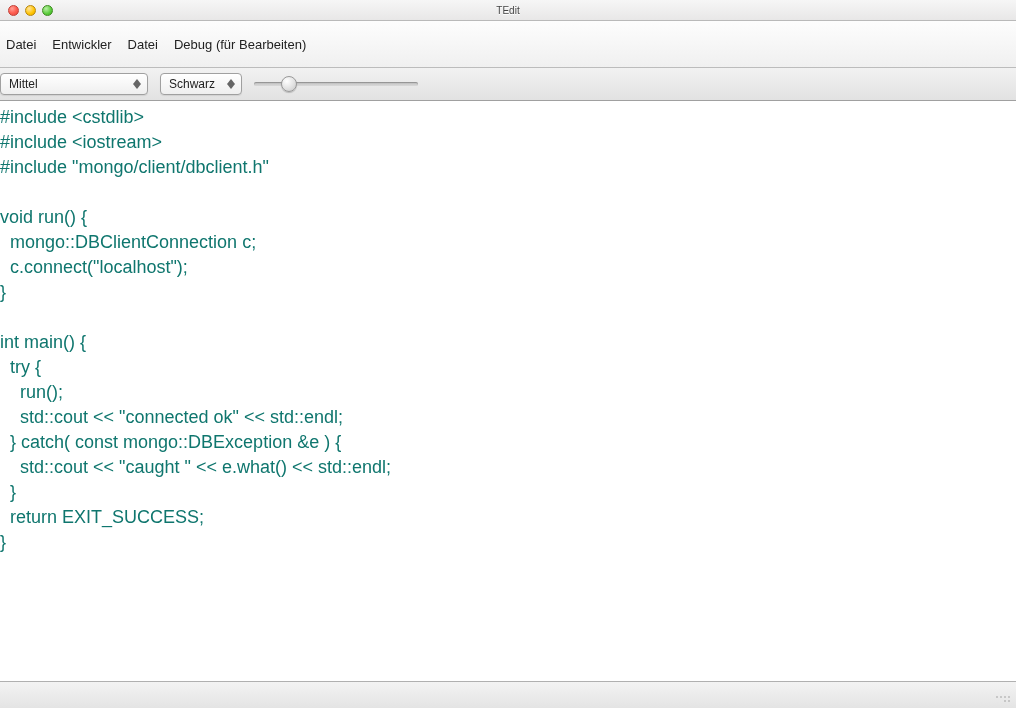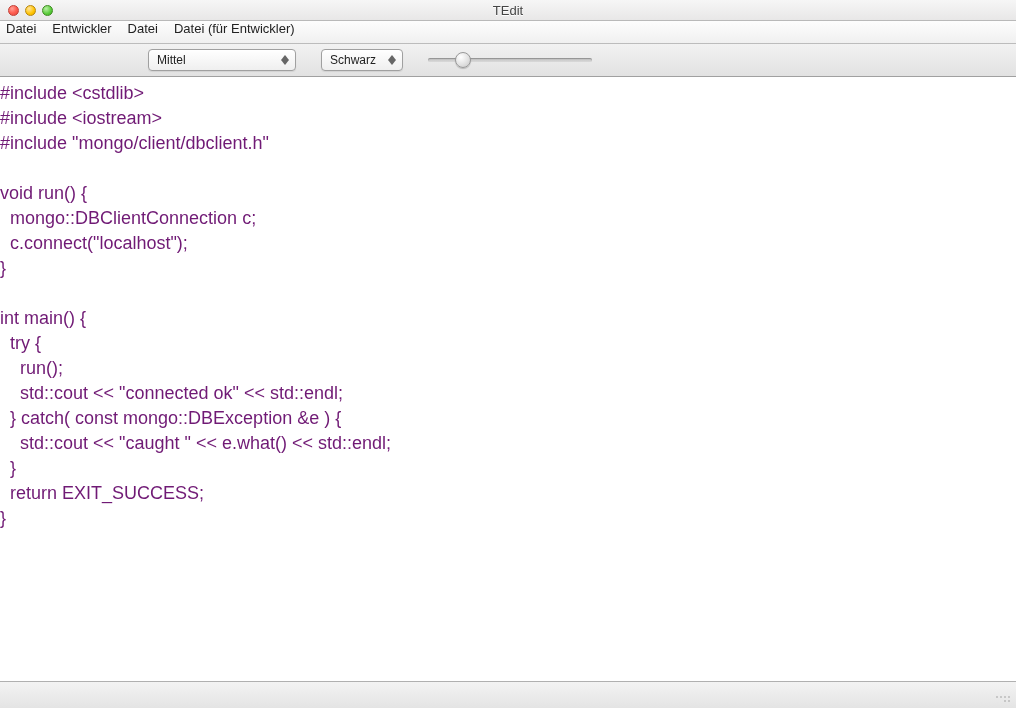--- a/index.html
+++ b/index.html
@@ -4,39 +4,39 @@
 <style>
   html,body{margin:0;padding:0;height:100%;font-family:"Lucida Grande","Helvetica Neue",Arial,sans-serif;font-size:13px;color:#333;background:#fff;overflow:hidden;}
   .window{width:1016px;height:708px;box-sizing:border-box;display:flex;flex-direction:column;position:relative;}
   
   .titlebar{height:20px;background:linear-gradient(to bottom,#f6f6f6 0%,#e8e7e7 100%);border-bottom:1px solid #b9b9b9;display:flex;align-items:center;position:relative;}
   .traffic-lights{display:flex;align-items:center;gap:6px;padding-left:8px;}
   .tl{width:11px;height:11px;border-radius:50%;box-sizing:border-box;}
   .tl-close{background:radial-gradient(circle at 35% 30%,#ff9f95 0%,#ff5f52 50%,#e0443a 100%);border:1px solid #c13f36;}
   .tl-min {background:radial-gradient(circle at 35% 30%,#ffe49e 0%,#ffc300 60%,#e0a800 100%);border:1px solid #b8860b;}
   .tl-zoom{background:radial-gradient(circle at 35% 30%,#b8f0a3 0%,#59cb3a 60%,#3faa24 100%);border:1px solid #3d8a1f;}
-  .title-text{position:absolute;left:0;right:0;text-align:center;font-size:13px;color:#444;pointer-events:none;text-shadow:0 1px 0 #fff;}
+  .title-text{position:absolute;left:0;right:0;text-align:center;font-size:10px;color:#444;pointer-events:none;text-shadow:0 1px 0 #fff;}
   
-  .menubar{height:22px;background:linear-gradient(to bottom,#fdfdfd,#f0f0f0);border-bottom:1px solid #bcbcbc;display:flex;align-items:flex-start;padding:0 6px;gap:16px;}
+  .menubar{height:22px;background:linear-gradient(to bottom,#fdfdfd,#f0f0f0);border-bottom:1px solid #bcbcbc;display:flex;align-items:center;padding:12px 6px;gap:16px;}
   .menubar span{font-size:13px;color:#222;cursor:default;}
   
-  .toolbar{height:32px;background:linear-gradient(to bottom,#f2f2f2,#e2e2e2);border-bottom:1px solid #a0a0a0;display:flex;align-items:center;padding-left:148px;gap:25px;}
+  .toolbar{height:32px;background:linear-gradient(to bottom,#f2f2f2,#e2e2e2);border-bottom:1px solid #a0a0a0;display:flex;align-items:center;gap:12px;}
   .select-wrap{position:relative;display:inline-flex;align-items:center;height:22px;box-sizing:border-box;border:1px solid #a0a0a0;border-radius:4px;background:linear-gradient(to bottom,#fff,#efefef);box-shadow:0 1px 0 rgba(255,255,255,.6) inset,0 1px 1px rgba(0,0,0,.08);}
   .select-wrap .val{padding:0 22px 0 8px;font-size:12px;color:#222;white-space:nowrap;}
   .select-wrap .arrows{position:absolute;right:4px;top:0;bottom:0;width:12px;display:flex;flex-direction:column;justify-content:center;align-items:center;color:#666;}
   .select-wrap .arrows svg{display:block;}
   .sel-size{width:148px;}
   .sel-color{width:82px;}
   
   .slider{position:relative;width:164px;height:16px;display:flex;align-items:center;}
   .slider-track{flex:1;height:4px;border-radius:4px;background:linear-gradient(to bottom,#bfbfbf,#d9d9d9);box-shadow:inset 0 1px 1px rgba(0,0,0,.25);}
   .slider-thumb{position:absolute;width:14px;height:14px;border-radius:50%;background:radial-gradient(circle at 35% 30%,#fff 0%,#dfdfdf 60%,#c4c4c4 100%);border:1px solid #999;box-shadow:0 1px 1px rgba(0,0,0,.2);top:0;}
   
   .editor{flex:1;overflow:auto;background:#fff;}
-  .editor pre{margin:0;padding:4px 0 0 0;font-family:"Lucida Grande","Helvetica Neue",Arial,sans-serif;font-size:18px;line-height:25px;color:#701a75;white-space:pre;font-weight:400;}
+  .editor pre{margin:0;padding:4px 0 0 0;font-family:"Lucida Grande","Helvetica Neue",Arial,sans-serif;font-size:18px;line-height:25px;color:#0f766e;white-space:pre;font-weight:400;}
   
   .statusbar{height:26px;background:linear-gradient(to bottom,#f3f3f3,#e4e4e4);border-top:1px solid #b0b0b0;display:flex;align-items:center;justify-content:flex-end;padding-right:6px;}
   .resize-grip{width:14px;height:14px;display:flex;flex-wrap:wrap;justify-content:flex-end;align-content:flex-end;gap:2px;opacity:.4;}
   .resize-grip span{width:2px;height:2px;background:#777;border-radius:1px;}
 </style>
 </head>
 <body>
 
 <div class="window">
 
@@ -46,21 +46,21 @@
       <div class="tl tl-min"></div>
       <div class="tl tl-zoom"></div>
     </div>
     <div class="title-text">TEdit</div>
   </div>
 
   <div class="menubar">
     <span>Datei</span>
     <span>Entwickler</span>
     <span>Datei</span>
-    <span>Datei (für Entwickler)</span>
+    <span>Debug (für Bearbeiten)</span>
   </div>
 
   <div class="toolbar">
     <div class="select-wrap sel-size">
       <span class="val">Mittel</span>
       <span class="arrows">
         <svg width="8" height="5" viewBox="0 0 8 5">
             <path d="M0 5 L4 0 L8 5 Z" fill="#666"></path>
           </svg>
         <svg width="8" height="5" viewBox="0 0 8 5">

